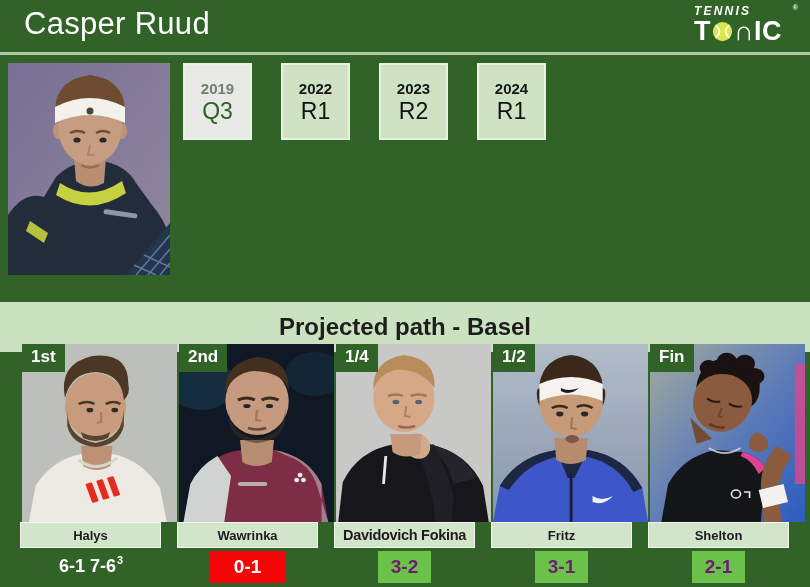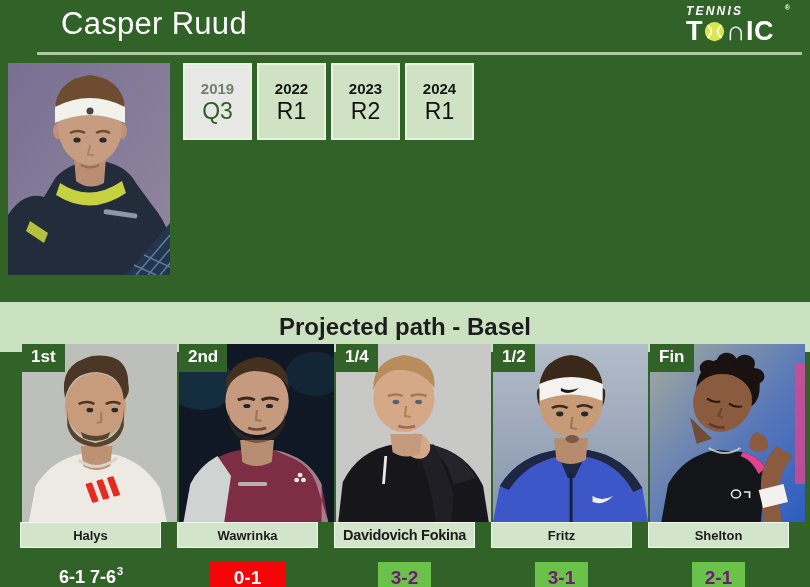--- a/index.html
+++ b/index.html
@@ -3,35 +3,35 @@
 <meta charset="utf-8">
 <style>
   html,body{margin:0;padding:0;background:#fff;}
   .page{
     position:relative;width:810px;height:587px;overflow:hidden;
     background:var(--bg-green,#316227);
     font-family:"Liberation Sans","DejaVu Sans",sans-serif;
     -webkit-font-smoothing:antialiased;
   }
   
-  .header{position:absolute;top:0;left:0;right:8px;height:52px;
+  .header{position:absolute;top:0;left:0;right:0;height:52px;
     background:var(--bg-green,#316227);
-    border-bottom:3px solid var(--separator-green,#abc8a0);margin-left:37px;}
+    border-bottom:3px solid var(--separator-green,#abc8a0);}
   .page-title{position:absolute;left:24px;top:7px;color:#fff;font-size:31px;font-weight:400;letter-spacing:.3px;line-height:1.1;}
   .logo{position:absolute;top:5px;right:12px;color:#fff;width:104px;}
   .logo-top{display:flex;justify-content:space-between;align-items:flex-start;
     font-style:italic;font-weight:700;font-size:12px;letter-spacing:2.2px;line-height:1;}
   .logo-reg{font-style:normal;font-size:7px;letter-spacing:0;margin-top:-1px;}
   .logo-main{display:flex;align-items:center;font-weight:700;font-size:27px;letter-spacing:.5px;line-height:1;margin-top:1px;}
   .ball{width:21px;height:21px;margin:0 1px;display:block;}
   
   .hero-photo{position:absolute;left:8px;top:63px;width:162px;height:212px;}
   .hero-photo svg,.photo svg{display:block;width:100%;height:100%;}
   
-  .results{position:absolute;left:183px;top:63px;display:flex;gap:5px;}
+  .results{position:absolute;left:183px;top:63px;display:flex;gap:29px;}
   .result-box{width:69px;height:77px;box-sizing:border-box;
     border:2px solid var(--box-border,#e9f2e1);
     background:var(--box-green,#cfe3c4);
     display:flex;flex-direction:column;align-items:center;justify-content:center;gap:4px;}
   .result-box .year{font-size:15px;font-weight:700;color:#161616;line-height:1;}
   .result-box .res{font-size:23px;font-weight:400;color:#111;line-height:1;}
   .result-box.highlight{background:var(--box-gray,#e8e8e6);}
   .result-box.highlight .year{color:var(--highlight-year,#71816a);}
   .result-box.highlight .res{color:var(--highlight-result,#2f6127);}
   
@@ -42,21 +42,21 @@
   
   .card{position:absolute;top:344px;width:137px;}
   .photo{position:relative;width:155px;height:178px;overflow:hidden;}
   .badge{position:absolute;top:0;left:0;background:var(--bg-green,#316227);
     color:#fff;font-size:17px;font-weight:700;line-height:1.2;padding:3px 9px 5px 9px;}
   .name{margin:0 -2px;height:26px;box-sizing:border-box;
     background:var(--name-bar-bg,#d2e5cb);border:1px solid var(--name-bar-border,#f2f7ee);
     display:flex;align-items:center;justify-content:center;
     font-size:13px;font-weight:700;color:var(--text-dark,#1c1c1c);white-space:nowrap;}
   .name.long{font-size:14.5px;letter-spacing:-.3px;}
-  .score-row{margin-top:14px;display:flex;justify-content:center;}
+  .score-row{margin-top:3px;display:flex;justify-content:center;}
   .score{font-weight:700;line-height:1;}
   .score.plain{color:#fff;font-size:18px;padding-top:5px;}
   .score.plain sup{font-size:11px;position:relative;top:-1px;left:1px;}
   .score.negative{background:var(--loss-red,#f50408);color:#fff;font-size:19px;padding:6px 24px 7px;}
   .score.positive{background:var(--win-green,#6bc24a);color:#701a75;font-size:19px;padding:6px 13px 7px;}
 </style>
 </head>
 <body>
 
 <div class="page">

